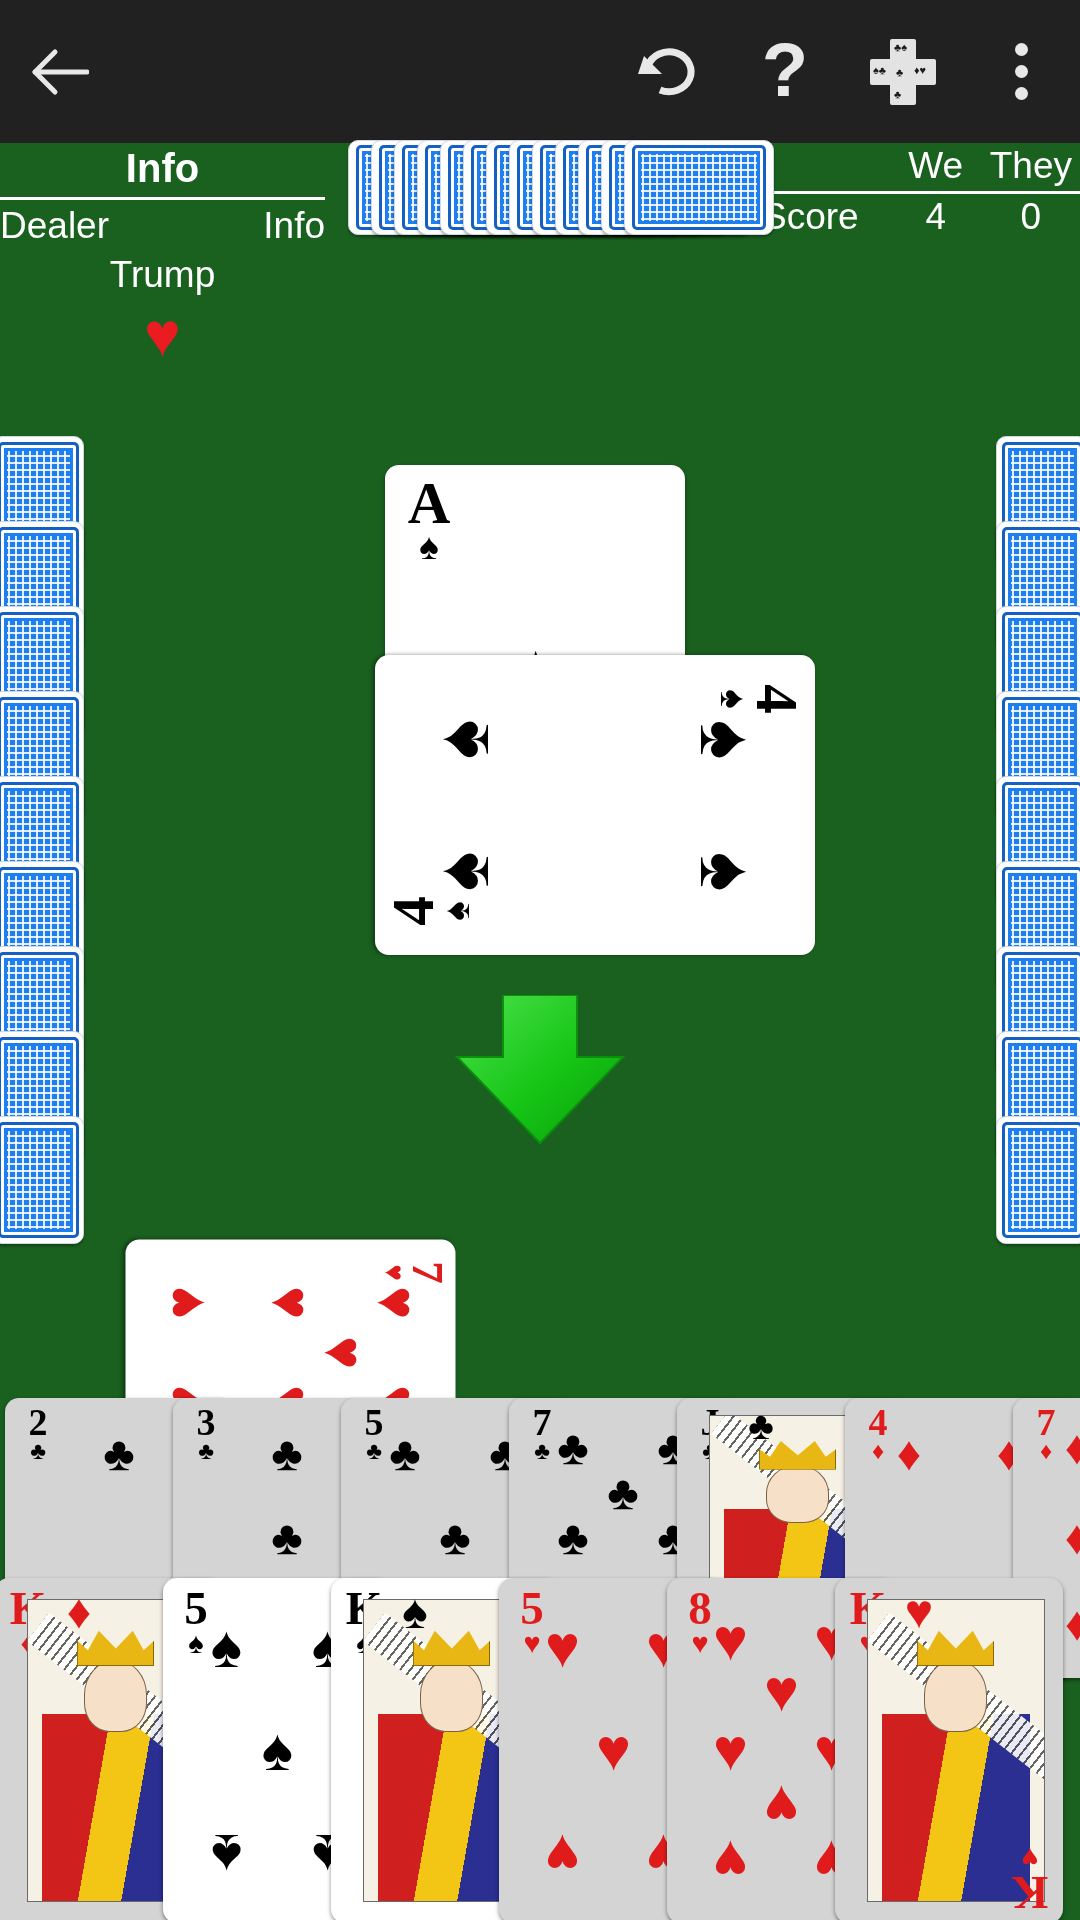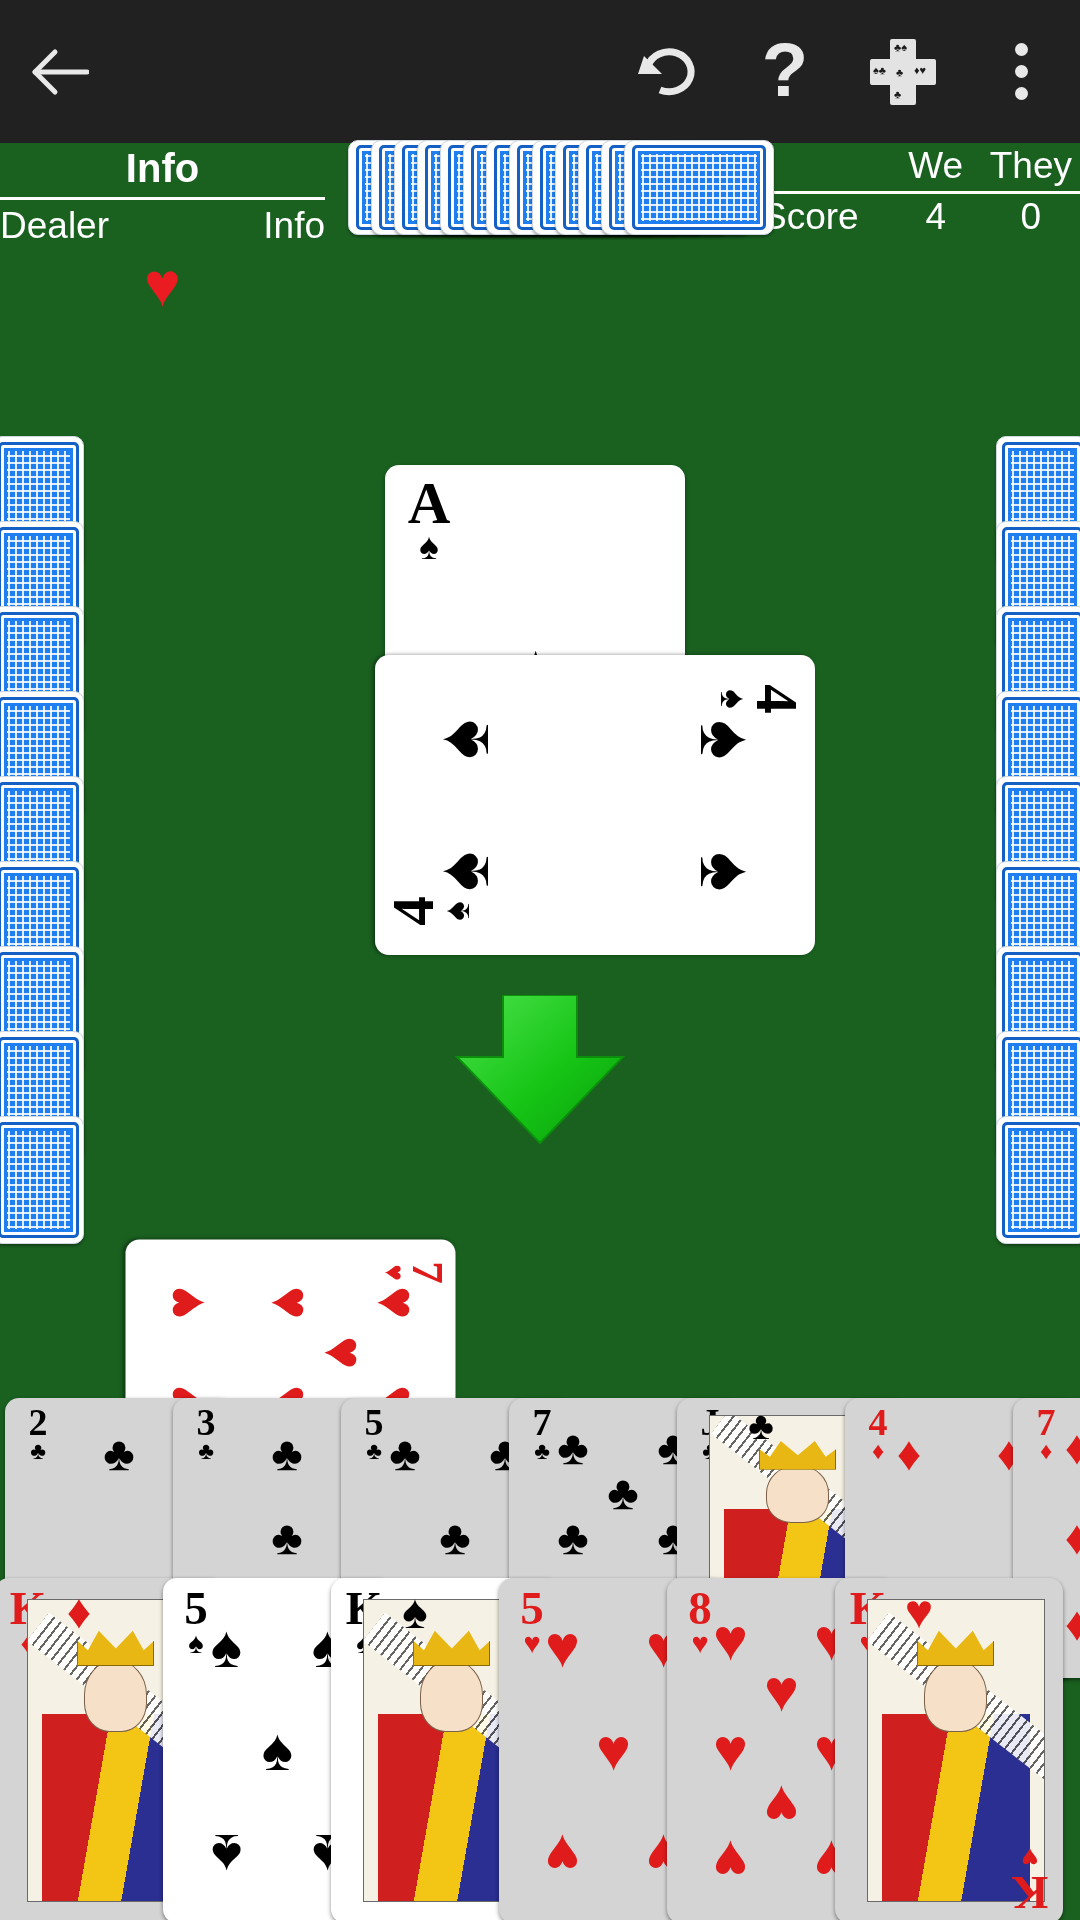--- a/index.html
+++ b/index.html
@@ -170,20 +170,21 @@
     </div>
   </div>
 
   <div class="info">
     <div class="info-title">Info</div>
     <div class="info-rule"></div>
     <div class="info-row">
       <span>Dealer</span>
       <span>Info</span>
     </div>
+    <div class="info-trump-label">Trump</div>
     <div class="info-suit">♥</div>
   </div>
 
   <div class="score">
     <table>
       <tbody>
           <tr class="head">
         <td class="lbl"></td>
         <td>We</td>
         <td>They</td>

